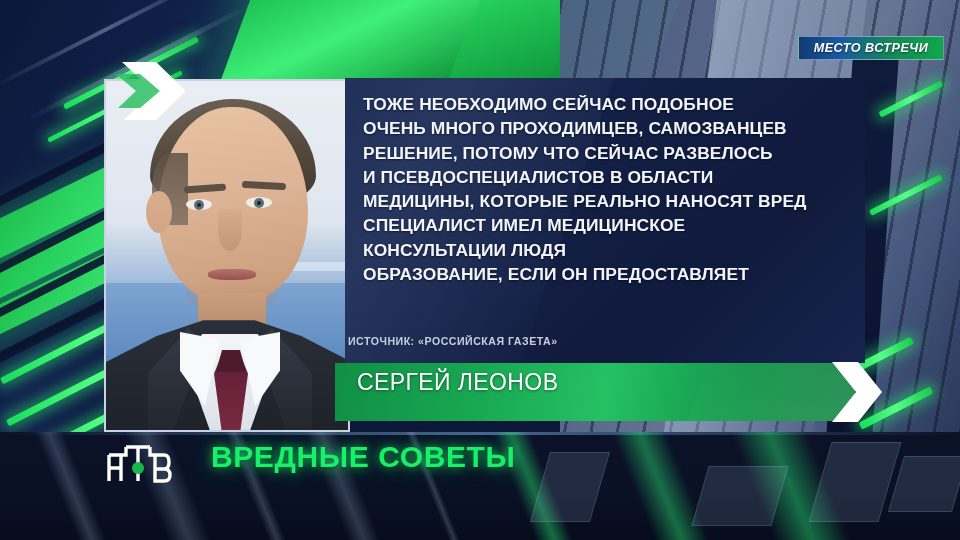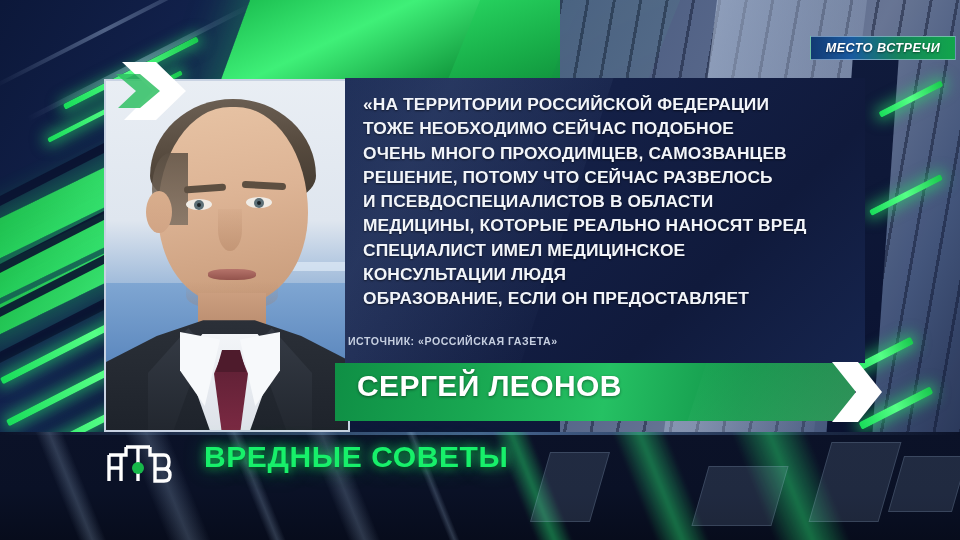--- a/index.html
+++ b/index.html
@@ -263,22 +263,22 @@
     overflow:hidden;
   }
   .nb-sheen{
     position:absolute; right:-20px; top:-20px; width:180px; height:110px;
     background:linear-gradient(115deg,rgba(255,255,255,0),rgba(200,255,220,.22));
     transform:skewX(-18deg);
   }
   .name{
     position:absolute; left:22px; top:6px;
     color:#ffffff;
-    font-size:30px;
-    font-weight:bold;
+    font-size:23px;
+    font-weight:normal;
     letter-spacing:.4px;
     text-shadow:0 1px 3px rgba(0,0,0,.45);
   }
   .role{
     position:absolute; left:23px; top:33px;
     color:#f4fbf6;
     font-size:12.2px;
     font-weight:bold;
     letter-spacing:.35px;
     text-shadow:0 1px 2px rgba(0,0,0,.4);
@@ -286,34 +286,34 @@
   .chevron-name{
     position:absolute; left:828px; top:360px; width:56px; height:64px;
     z-index:7;
   }
 
   
   .show-badge{
     position:absolute; left:798px; top:36px; width:146px; height:24px;
     background:linear-gradient(90deg,#123a73 0%,#1a5aa0 28%,#14855a 62%,#11a64b 100%);
     border:1px solid rgba(190,215,240,.55);
-    display:flex; align-items:center; justify-content:center;margin-left:12px;
+    display:flex; align-items:center; justify-content:center;
   }
   .show-badge span{
     color:#ffffff;
     font-size:12.6px;
     font-weight:bold;
     font-style:italic;
     letter-spacing:.5px;
     text-shadow:0 1px 2px rgba(0,0,0,.5);
   }
 
   
   .ticker-title{
-    position:absolute; left:204px; top:440px;
+    position:absolute; left:211px; top:440px;
     color:#17f06a;
     font-size:30px;
     font-weight:bold;
     letter-spacing:.6px;
     text-shadow:0 0 10px rgba(25,235,105,.75), 0 0 22px rgba(25,235,105,.45), 0 2px 3px rgba(0,0,0,.6);
   }
 
   
   .ntv-logo{
     position:absolute; left:104px; top:441px; width:68px; height:44px;
@@ -406,21 +406,20 @@
   </div>
 
   <svg class="chevron-top" viewBox="0 0 74 66">
     <polygon points="6,4 40,4 70,33 40,62 8,62 37,33" fill="#ffffff"></polygon>
     <polygon points="0,16 24,16 44,33 24,50 2,50 20,33" fill="#2fbf63" opacity="0.85"></polygon>
   </svg>
 
   <div class="quote-panel">
     <div class="qp-sheen"></div>
     <div class="quote-text">
-      <span class="quote-line">«НА ТЕРРИТОРИИ РОССИЙСКОЙ ФЕДЕРАЦИИ</span>
       <span class="quote-line">ТОЖЕ НЕОБХОДИМО СЕЙЧАС ПОДОБНОЕ</span>
       <span class="quote-line">ОЧЕНЬ МНОГО ПРОХОДИМЦЕВ, САМОЗВАНЦЕВ</span>
       <span class="quote-line">РЕШЕНИЕ, ПОТОМУ ЧТО СЕЙЧАС РАЗВЕЛОСЬ</span>
       <span class="quote-line">И ПСЕВДОСПЕЦИАЛИСТОВ В ОБЛАСТИ</span>
       <span class="quote-line">МЕДИЦИНЫ, КОТОРЫЕ РЕАЛЬНО НАНОСЯТ ВРЕД</span>
       <span class="quote-line">СПЕЦИАЛИСТ ИМЕЛ МЕДИЦИНСКОЕ</span>
       <span class="quote-line">КОНСУЛЬТАЦИИ ЛЮДЯ</span>
       <span class="quote-line">ОБРАЗОВАНИЕ, ЕСЛИ ОН ПРЕДОСТАВЛЯЕТ</span>
     </div>
     <div class="source">ИСТОЧНИК:  «РОССИЙСКАЯ ГАЗЕТА»</div>

